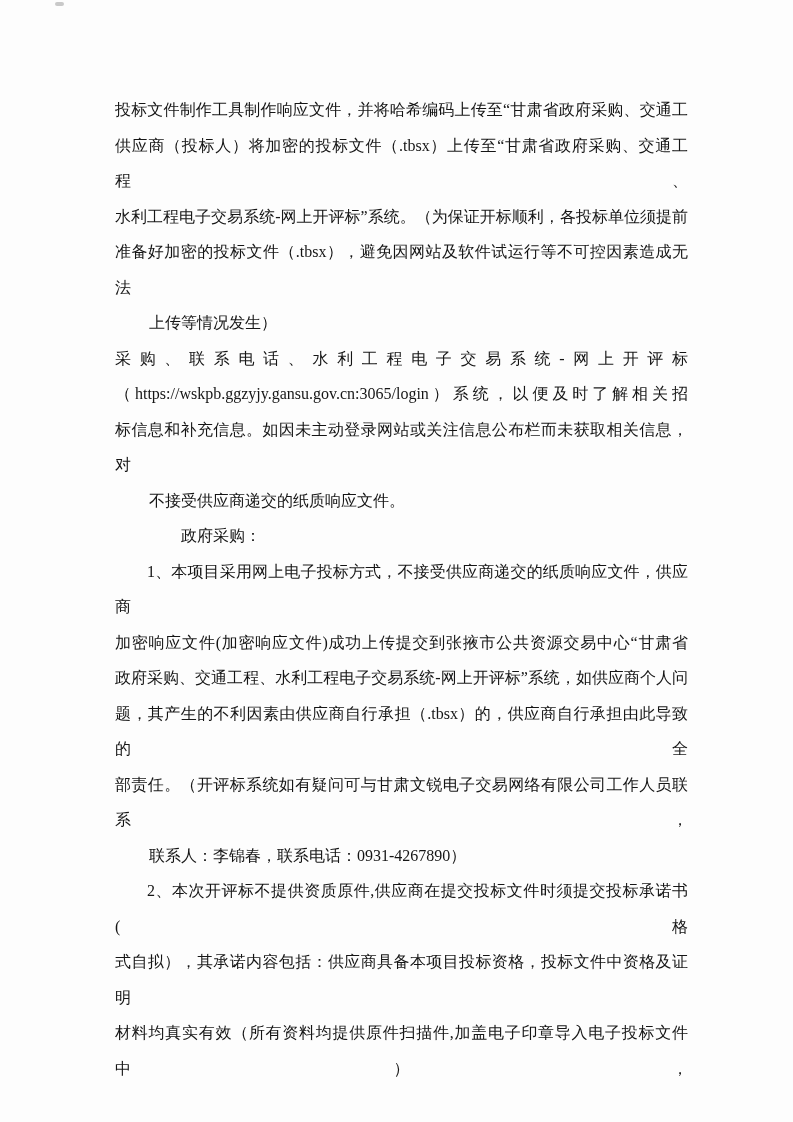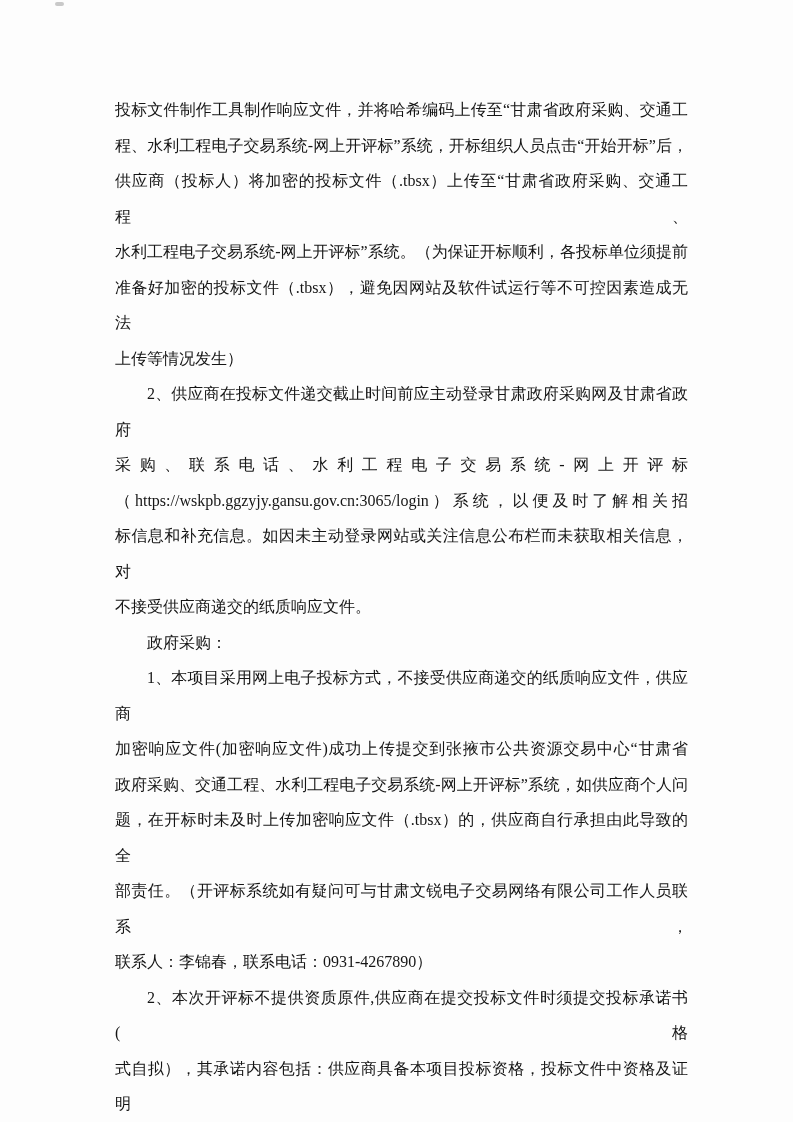--- a/index.html
+++ b/index.html
@@ -36,52 +36,51 @@
     padding: 0;
     font-size: 16px;
     line-height: 35.5px;
     white-space: normal;
     text-align: justify;
     text-align-last: justify;
     letter-spacing: 0;
   }
   .line.end {
     text-align-last: left;
+    margin-left: 34px;
   }
   .line.indent {
     text-indent: 2em;
   }
 </style>
 </head>
 <body>
 
 <div class="page">
   <div class="speck"></div>
 
   <div class="textblock">
 
     <p class="line">投标文件制作工具制作响应文件，并将哈希编码上传至“甘肃省政府采购、交通工</p>
-    <p class="line">程、水利工程电子交易系统-网上开评标”系统，开标组织人员点击“开始开标”后，</p>
     <p class="line">供应商（投标人）将加密的投标文件（.tbsx）上传至“甘肃省政府采购、交通工程、</p>
     <p class="line">水利工程电子交易系统-网上开评标”系统。（为保证开标顺利，各投标单位须提前</p>
     <p class="line">准备好加密的投标文件（.tbsx），避免因网站及软件试运行等不可控因素造成无法</p>
     <p class="line end">上传等情况发生）</p>
 
-    <p class="line indent">2、供应商在投标文件递交截止时间前应主动登录甘肃政府采购网及甘肃省政府</p>
     <p class="line">采购、联系电话、水利工程电子交易系统-网上开评标</p>
     <p class="line">（https://wskpb.ggzyjy.gansu.gov.cn:3065/login）系统，以便及时了解相关招</p>
     <p class="line">标信息和补充信息。如因未主动登录网站或关注信息公布栏而未获取相关信息，对</p>
     <p class="line end">不接受供应商递交的纸质响应文件。</p>
 
     <p class="line end indent">政府采购：</p>
 
     <p class="line indent">1、本项目采用网上电子投标方式，不接受供应商递交的纸质响应文件，供应商</p>
     <p class="line">加密响应文件(加密响应文件)成功上传提交到张掖市公共资源交易中心“甘肃省</p>
     <p class="line">政府采购、交通工程、水利工程电子交易系统-网上开评标”系统，如供应商个人问</p>
-    <p class="line">题，在开标时未及时上传加密响应文件（.tbsx）的，供应商自行承担由此导致的全</p>
+    <p class="line">题，其产生的不利因素由供应商自行承担（.tbsx）的，供应商自行承担由此导致的全</p>
     <p class="line">部责任。（开评标系统如有疑问可与甘肃文锐电子交易网络有限公司工作人员联系，</p>
     <p class="line end">联系人：李锦春，联系电话：0931-4267890）</p>
 
     <p class="line indent">2、本次开评标不提供资质原件,供应商在提交投标文件时须提交投标承诺书(格</p>
     <p class="line">式自拟），其承诺内容包括：供应商具备本项目投标资格，投标文件中资格及证明</p>
     <p class="line">材料均真实有效（所有资料均提供原件扫描件,加盖电子印章导入电子投标文件中），</p>
 
   </div>
 </div>
 

